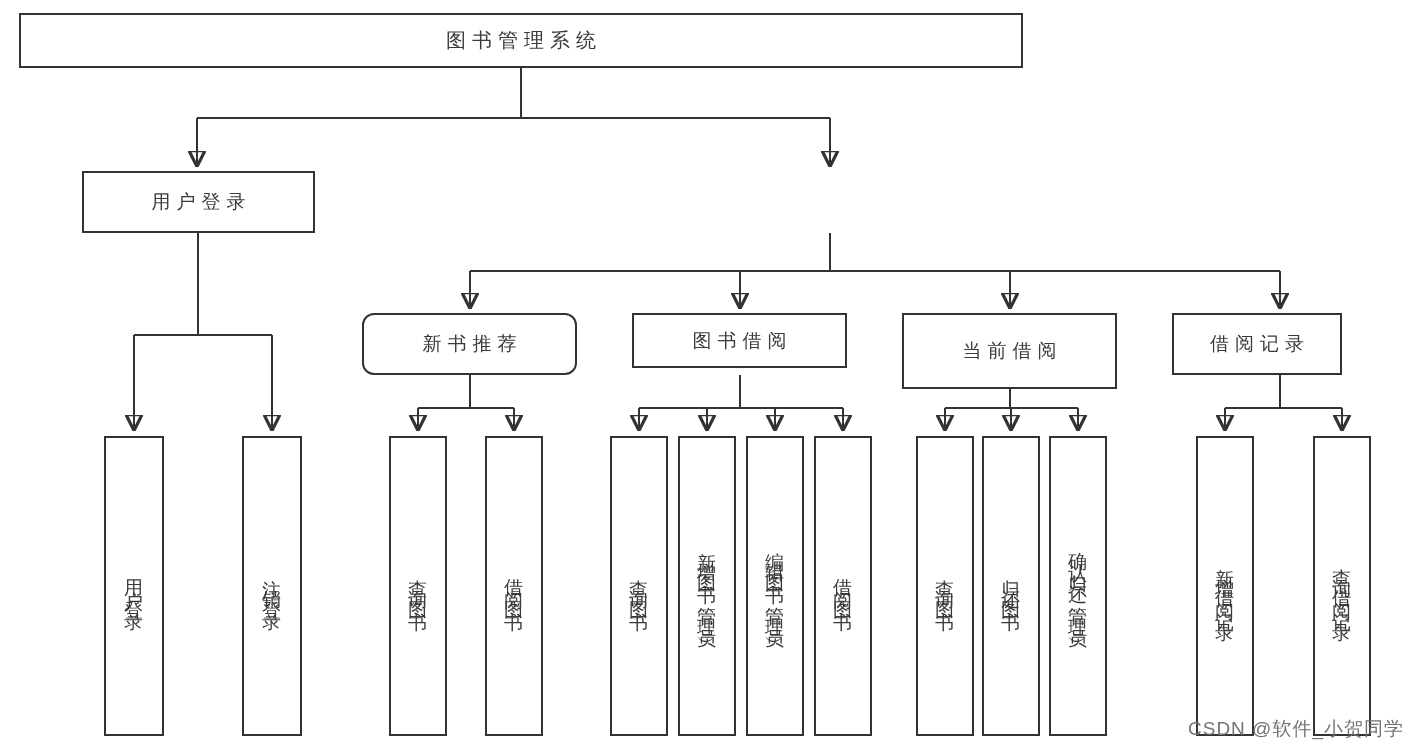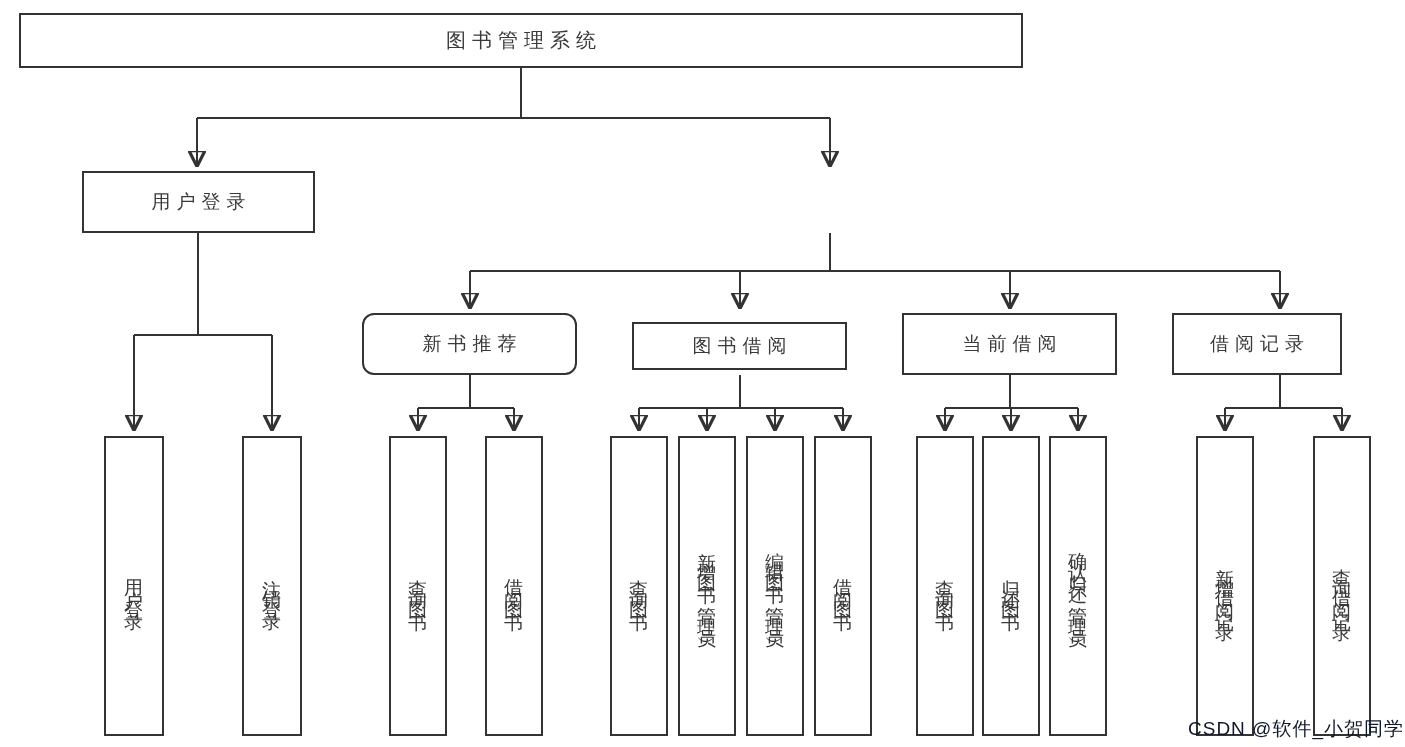--- a/index.html
+++ b/index.html
@@ -18,21 +18,21 @@
   .leaf{
     position:absolute;box-sizing:border-box;background:#ffffff;
     border:2px solid #333333;top:436px;height:300px;
     display:flex;align-items:center;justify-content:center;
   }
   .vtext{
     writing-mode:vertical-lr;text-orientation:mixed;
     font-size:19px;line-height:1;letter-spacing:11px;
   }
   .watermark{
-    position:absolute;left:1188px;top:716px;font-size:19px;color:#0f172a;
+    position:absolute;left:1188px;top:716px;font-size:19px;color:#737373;
     letter-spacing:1px;white-space:nowrap;
   }
 </style>
 </head>
 <body>
 
 <div class="stage">
 
   <svg class="edges" width="1405" height="747" viewBox="0 0 1405 747">
     <defs>
@@ -94,22 +94,22 @@
       <path d="M1225,408 L1225,429" marker-end="url(#arrow)"></path>
       <path d="M1342,408 L1342,429" marker-end="url(#arrow)"></path>
     </g>
   </svg>
 
   <div class="box root" style="left:19px;top:13px;width:1004px;height:55px;">图书管理系统</div>
 
   <div class="box" style="left:82px;top:171px;width:233px;height:62px;">用户登录</div>
 
   <div class="box" style="left:362px;top:313px;width:215px;height:62px;border-radius:12px;">新书推荐</div>
-  <div class="box" style="left:632px;top:313px;width:215px;height:48px;margin-top:9px;">图书借阅</div>
-  <div class="box" style="left:902px;top:313px;width:215px;height:62px;">当前借阅</div>
+  <div class="box" style="left:632px;top:313px;width:215px;height:55px;">图书借阅</div>
+  <div class="box" style="left:902px;top:313px;width:215px;height:76px;">当前借阅</div>
   <div class="box" style="left:1172px;top:313px;width:170px;height:62px;font-family:Liberation Mono, monospace;">借阅记录</div>
 
   <div class="leaf" style="left:104px;width:60px;">
     <span class="vtext">用户登录</span>
   </div>
   <div class="leaf" style="left:242px;width:60px;">
     <span class="vtext">注销登录</span>
   </div>
 
   <div class="leaf" style="left:389px;width:58px;">

